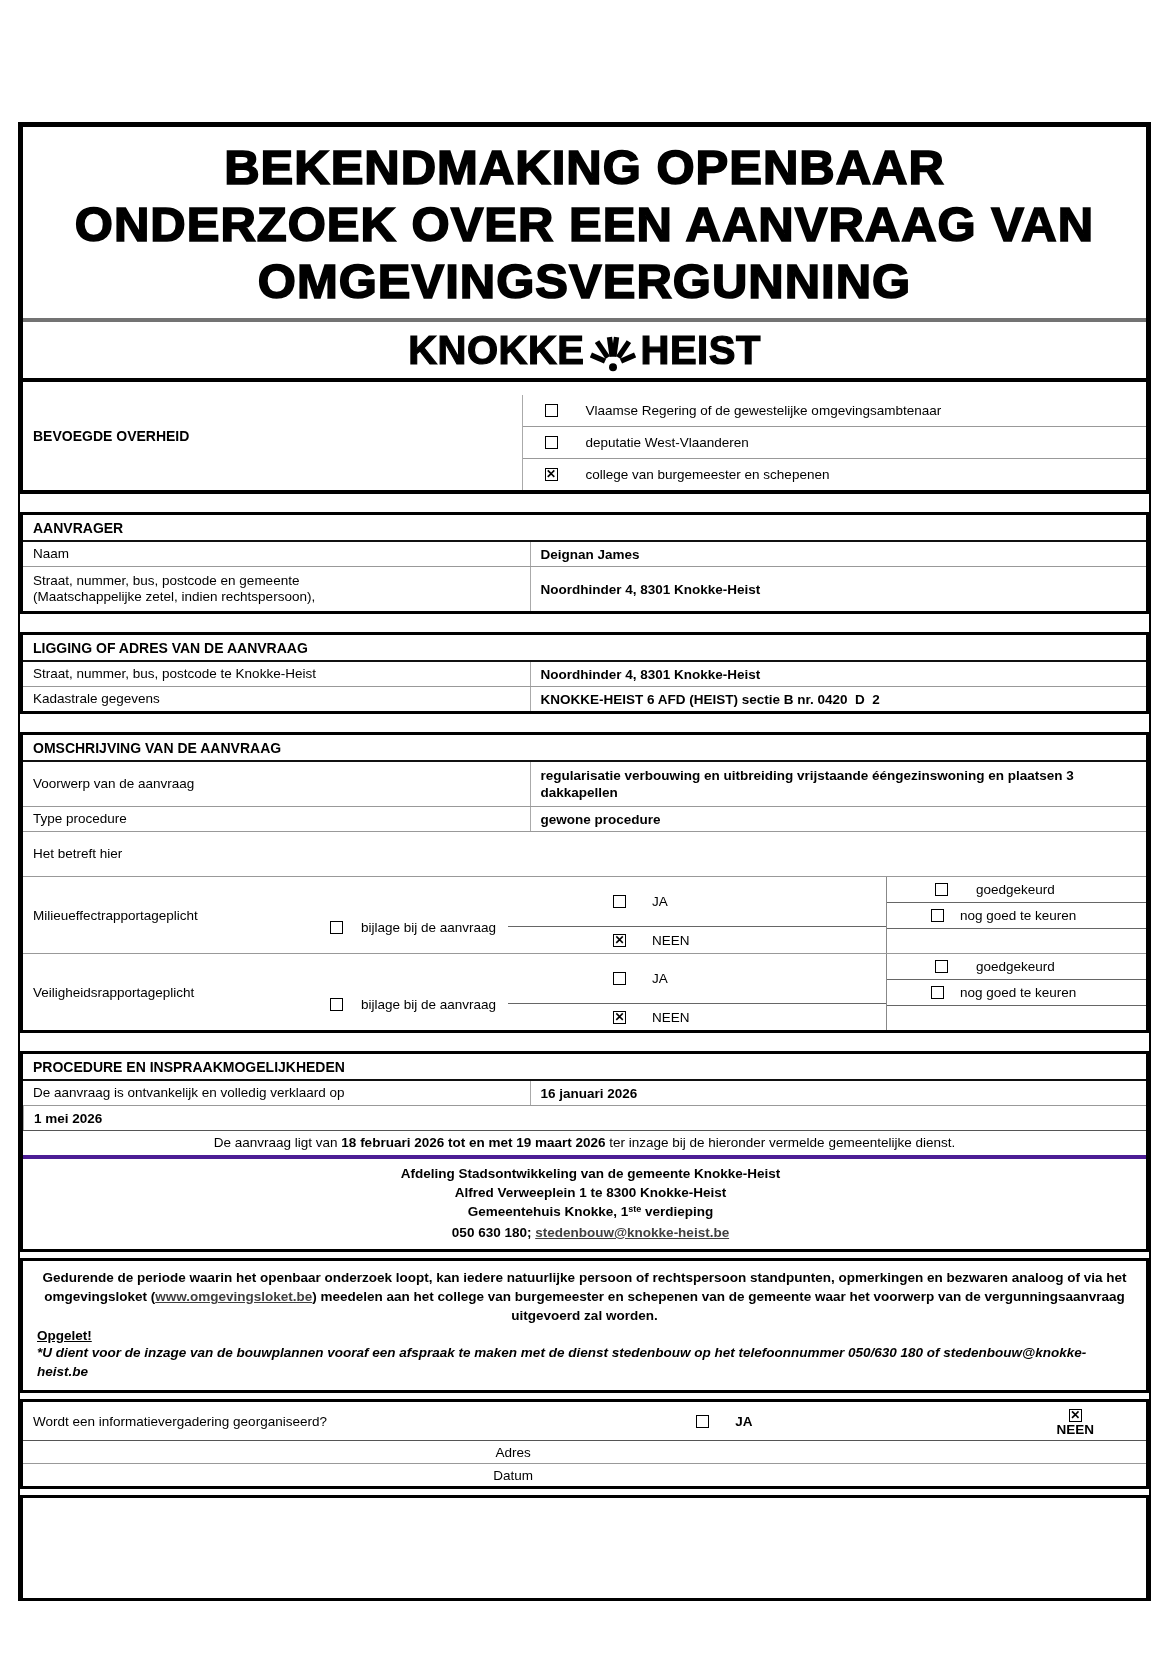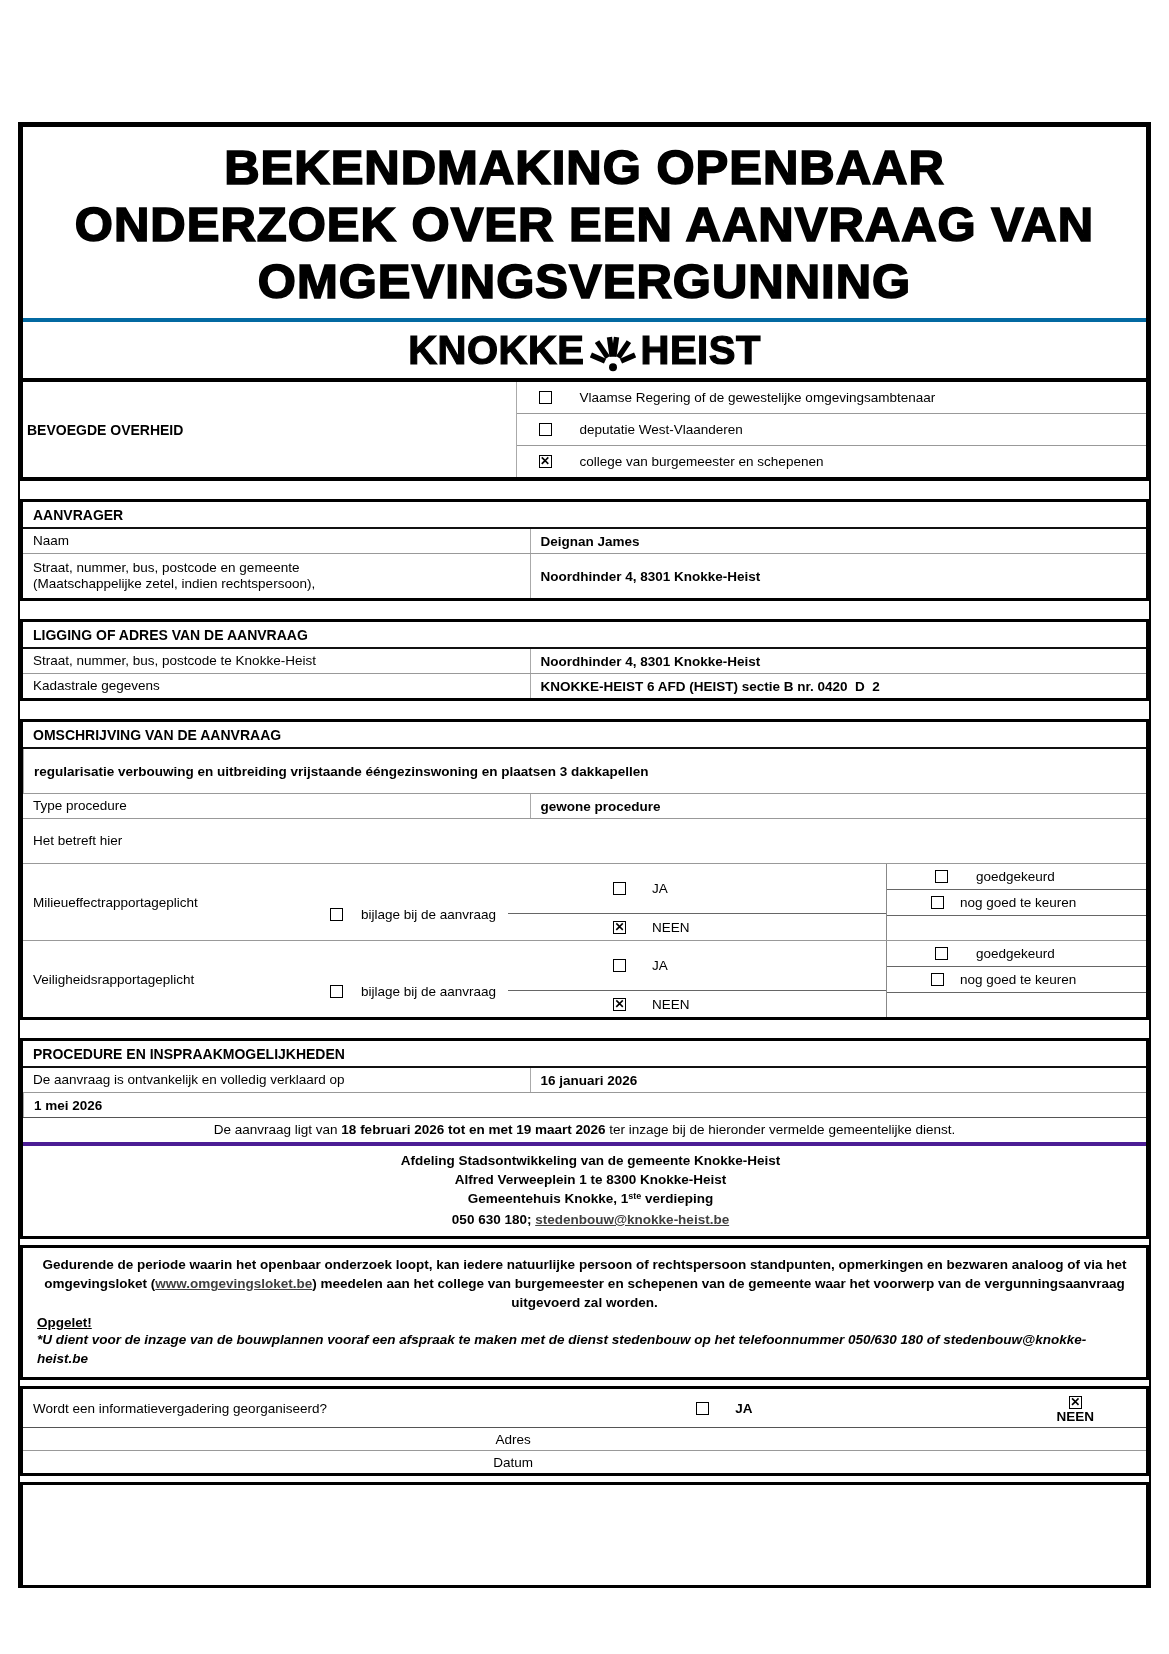--- a/index.html
+++ b/index.html
@@ -5,21 +5,21 @@
   html,body{margin:0;padding:0;}
   body{width:1169px;height:1654px;background:#fff;color:#000;
        font-family:"Liberation Sans",sans-serif;font-size:13.5px;overflow:hidden;}
   .doc{margin:122px 18px 0 18px;border-left:2px solid #000;border-right:2px solid #000;}
   .box{border:3px solid #000;background:#fff;}
   .gap{height:18px;}
   .gap-s{height:6px;}
 
   
   .box-top{border-top-width:5px;border-bottom-width:4px;}
-  .title{text-align:center;padding:12px 0 8px 0;border-bottom:4px solid #0369a1;}
+  .title{text-align:center;padding:12px 0 8px 0;border-bottom:4px solid #737373;}
   .title .tl{font-weight:700;font-size:49px;line-height:57px;letter-spacing:1px;
              -webkit-text-stroke:1.7px #000;}
   .logo{display:flex;align-items:center;justify-content:center;height:56px;
         border-bottom:4px solid #000;gap:3px;}
   .logo .lg{font-weight:700;font-size:40px;letter-spacing:.5px;-webkit-text-stroke:1.2px #000;}
 
   
   .sec-h{font-weight:700;font-size:14px;padding:5px 10px 4px 10px;border-bottom:2px solid #111;}
   .frow{display:flex;align-items:center;min-height:24px;}
   .frow + .frow{border-top:1px solid #999;}
@@ -32,22 +32,22 @@
 
   
   .cb{display:inline-block;width:11px;height:11px;border:1.6px solid #000;flex:none;
       position:relative;background:#fff;}
   .cb.checked::after{content:"\2715";position:absolute;left:-1px;top:-2px;width:13px;
       font-size:12px;font-weight:700;line-height:14px;text-align:center;}
 
   
   .bev{display:flex;}
   .bev-label{width:43.5%;flex:none;display:flex;align-items:center;
-             padding-left:4px;font-weight:700;font-size:14px;}
-  .bev-opts{flex:1;border-left:1px solid #aaa;display:flex;flex-direction:column;}
+             padding-left:10px;font-weight:700;font-size:14px;}
+  .bev-opts{flex:1;border-left:1px solid #aaa;display:flex;flex-direction:column;margin-top:13px;}
   .bev-opt{height:31px;display:flex;align-items:center;gap:28px;padding-left:22px;}
   .bev-opt + .bev-opt{border-top:1px solid #999;}
 
   
   .rapp{display:grid;grid-template-columns:295px 190px 1fr 260px;grid-template-rows:50px 26px;
         border-top:1px solid #999;}
   .rlabel{grid-column:1;grid-row:1/3;display:flex;align-items:center;padding-left:10px;}
   .rbij{grid-column:2;grid-row:1;display:flex;align-items:flex-end;}
   .rbij-inner{display:flex;align-items:center;gap:18px;height:18px;margin-bottom:-9px;
               width:100%;padding-left:12px;}
@@ -162,20 +162,21 @@
       <div class="lbl">Kadastrale gegevens</div>
       <div class="val pre">KNOKKE-HEIST 6 AFD (HEIST) sectie B nr. 0420&nbsp;&nbsp;D&nbsp;&nbsp;2</div>
     </div>
   </div>
 
   <div class="gap"></div>
 
   <div class="box">
     <div class="sec-h">OMSCHRIJVING VAN DE AANVRAAG</div>
     <div class="frow tall">
+      <div class="lbl">Voorwerp van de aanvraag</div>
       <div class="val">regularisatie verbouwing en uitbreiding vrijstaande ééngezinswoning en plaatsen 3 dakkapellen</div>
     </div>
     <div class="frow">
       <div class="lbl">Type procedure</div>
       <div class="val">gewone procedure</div>
     </div>
     <div class="frow tall">
       <div class="lbl">Het betreft hier</div>
     </div>
 

